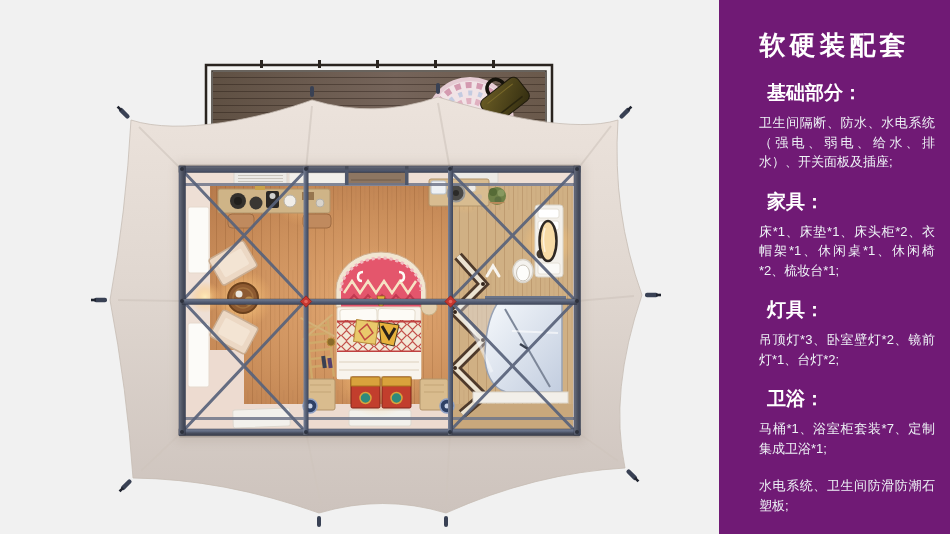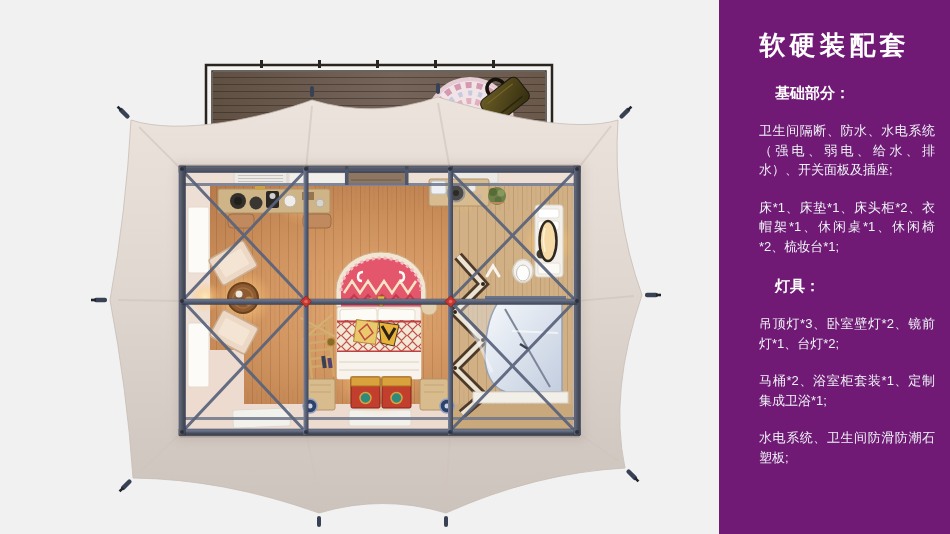--- a/index.html
+++ b/index.html
@@ -13,21 +13,21 @@
   .panel{
     flex:1;height:534px;box-sizing:border-box;
     background:#701a75;color:#ffffff;
     padding:24px 15px 0 40px;
   }
   .panel-title{
     font-size:26px;font-weight:bold;letter-spacing:4px;
     text-align:center;margin:4px 0 10px -25px;color:#ffffff;
   }
   .sec{margin-top:18px;}
-  .sec h3{font-size:15px;line-height:24px;font-weight:bold;margin:16px;color:#ffffff;}
+  .sec h3{font-size:19px;line-height:24px;font-weight:bold;margin:8px;color:#ffffff;}
   .sec p{font-size:13px;line-height:19.5px;margin:4px 0 0 0;color:#eef3f6;text-align:justify;}
 </style>
 </head>
 <body>
 
 <div class="scene">
 <svg width="719" height="534" viewBox="0 0 719 534">
   <defs>
     <linearGradient id="canopyGrad" x1="0" y1="0" x2="0" y2="1">
       <stop offset="0" stop-color="#ece3dc"></stop>
@@ -427,28 +427,30 @@
 
 <aside class="panel">
   <h2 class="panel-title">软硬装配套</h2>
 
   <section class="sec">
     <h3>基础部分：</h3>
     <p>卫生间隔断、防水、水电系统（强电、弱电、给水、排水）、开关面板及插座;</p>
   </section>
 
   <section class="sec">
+    <h3>家具：</h3>
     <p>床*1、床垫*1、床头柜*2、衣帽架*1、休闲桌*1、休闲椅*2、梳妆台*1;</p>
   </section>
 
   <section class="sec">
     <h3>灯具：</h3>
     <p>吊顶灯*3、卧室壁灯*2、镜前灯*1、台灯*2;</p>
   </section>
 
   <section class="sec">
-    <p>马桶*2、浴室柜套装*1、定制集成卫浴*1;</p>
+    <h3>卫浴：</h3>
+    <p>马桶*1、浴室柜套装*7、定制集成卫浴*1;</p>
   </section>
 
   <section class="sec">
     <p>水电系统、卫生间防滑防潮石塑板;</p>
   </section>
 </aside>
 
 </body></html>

